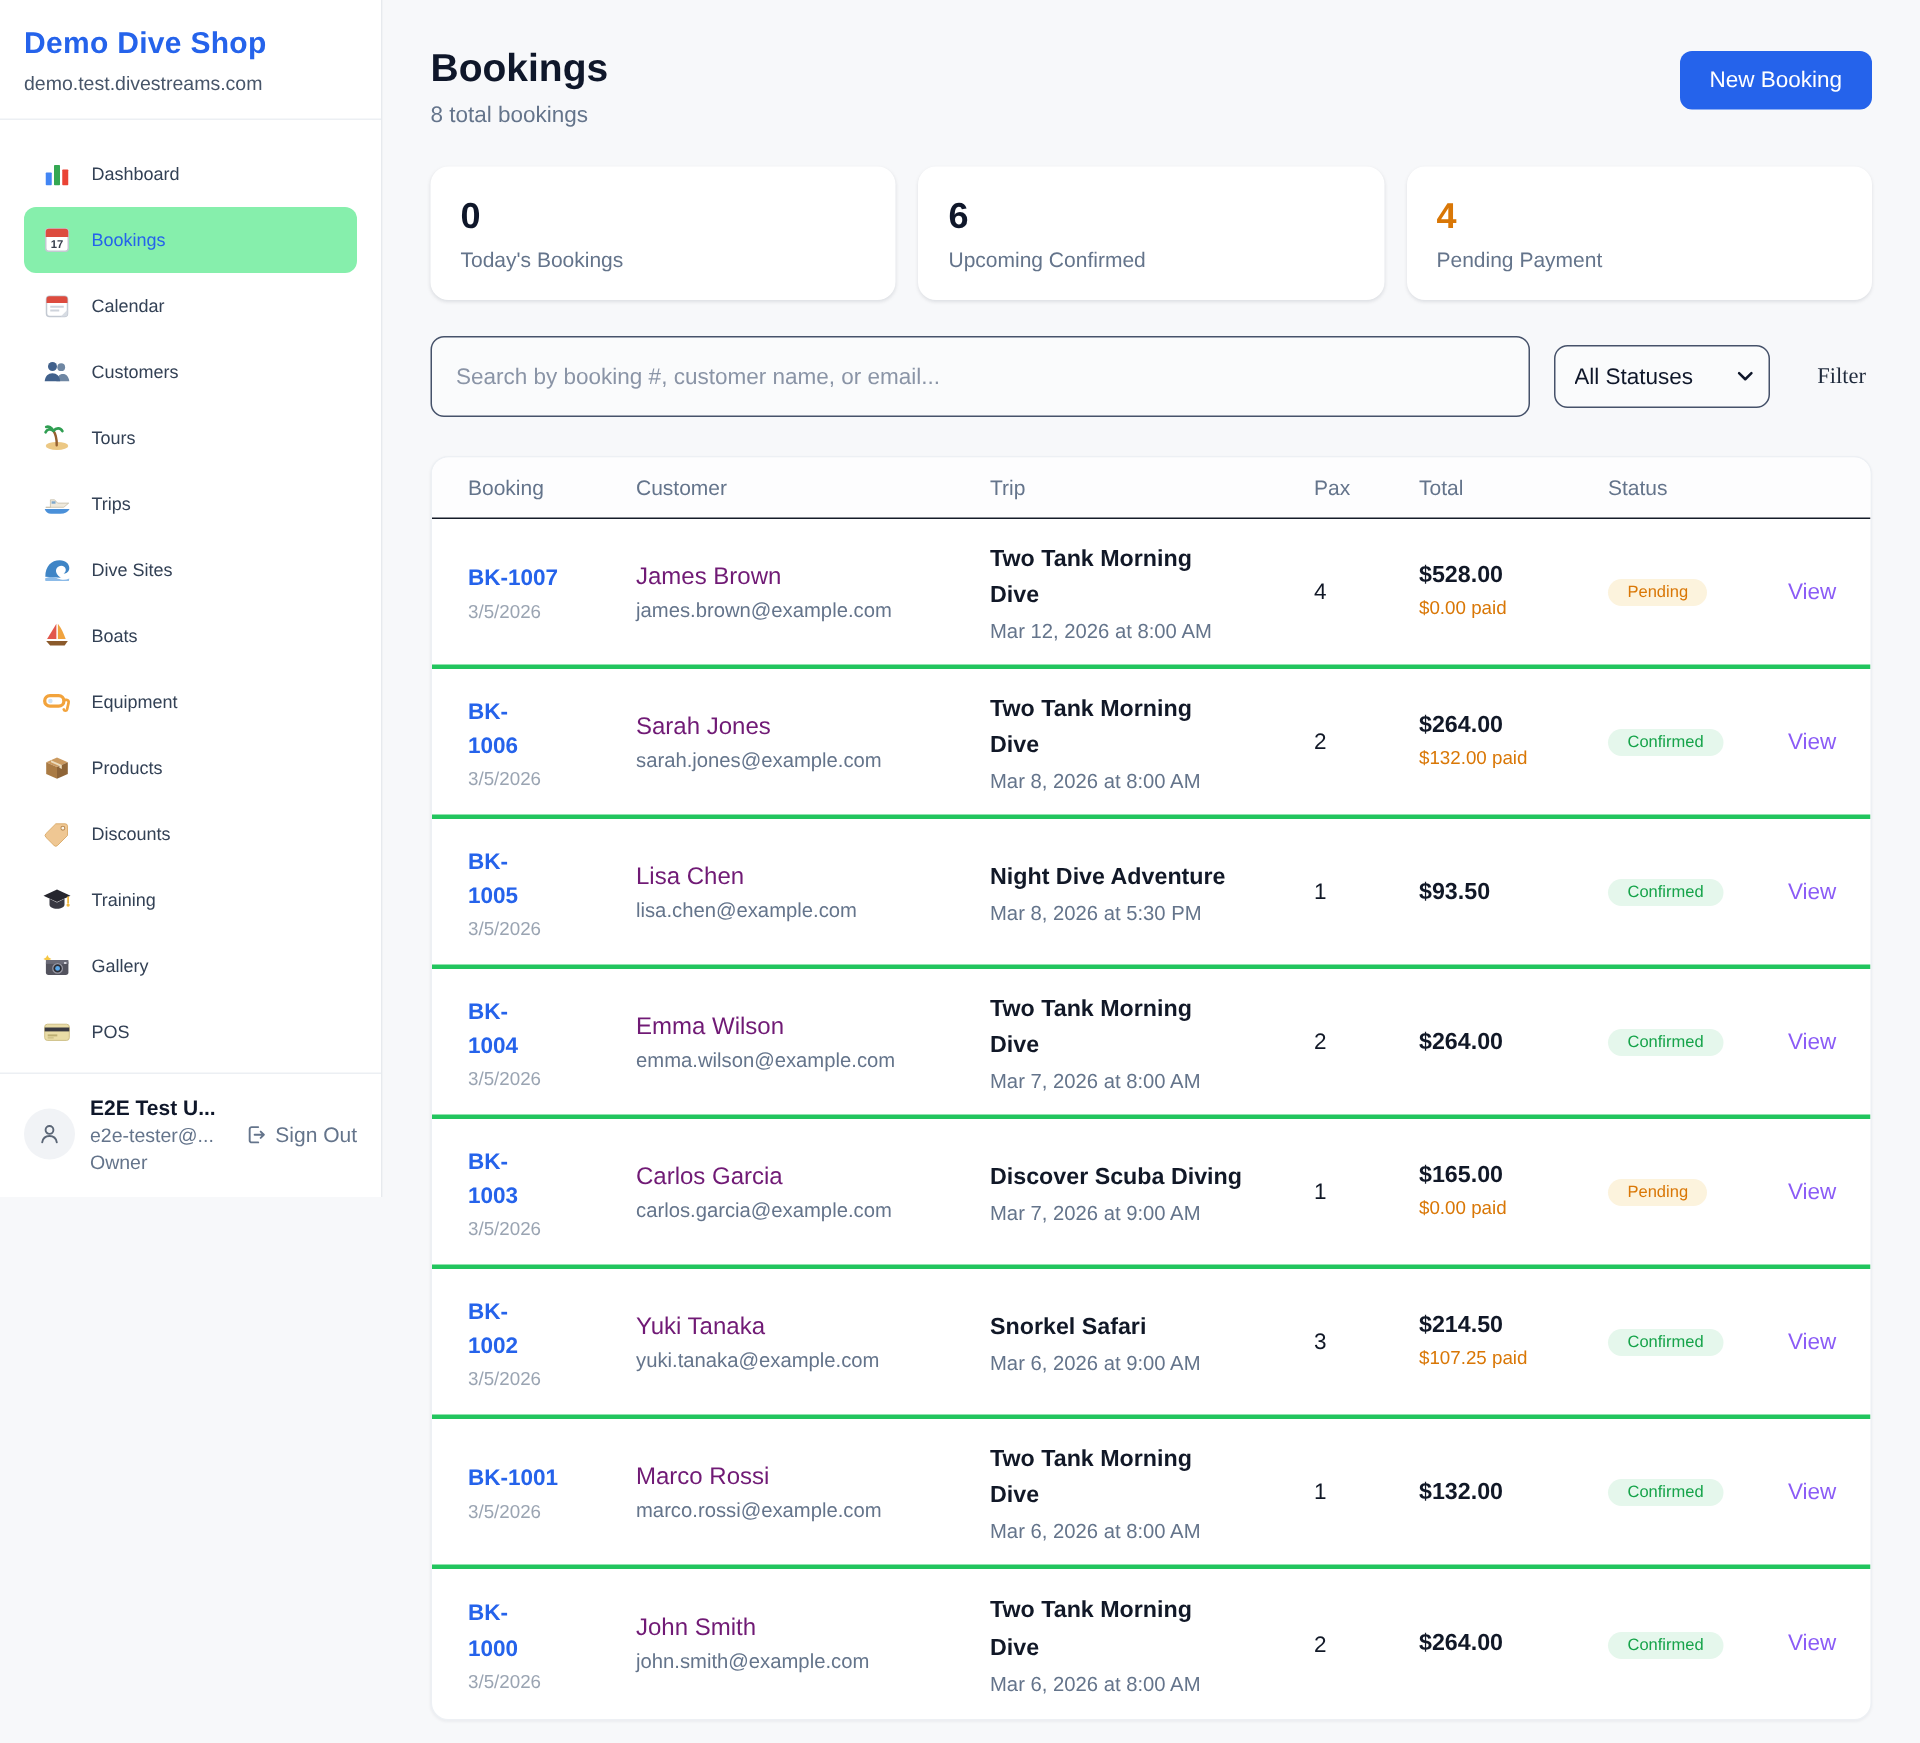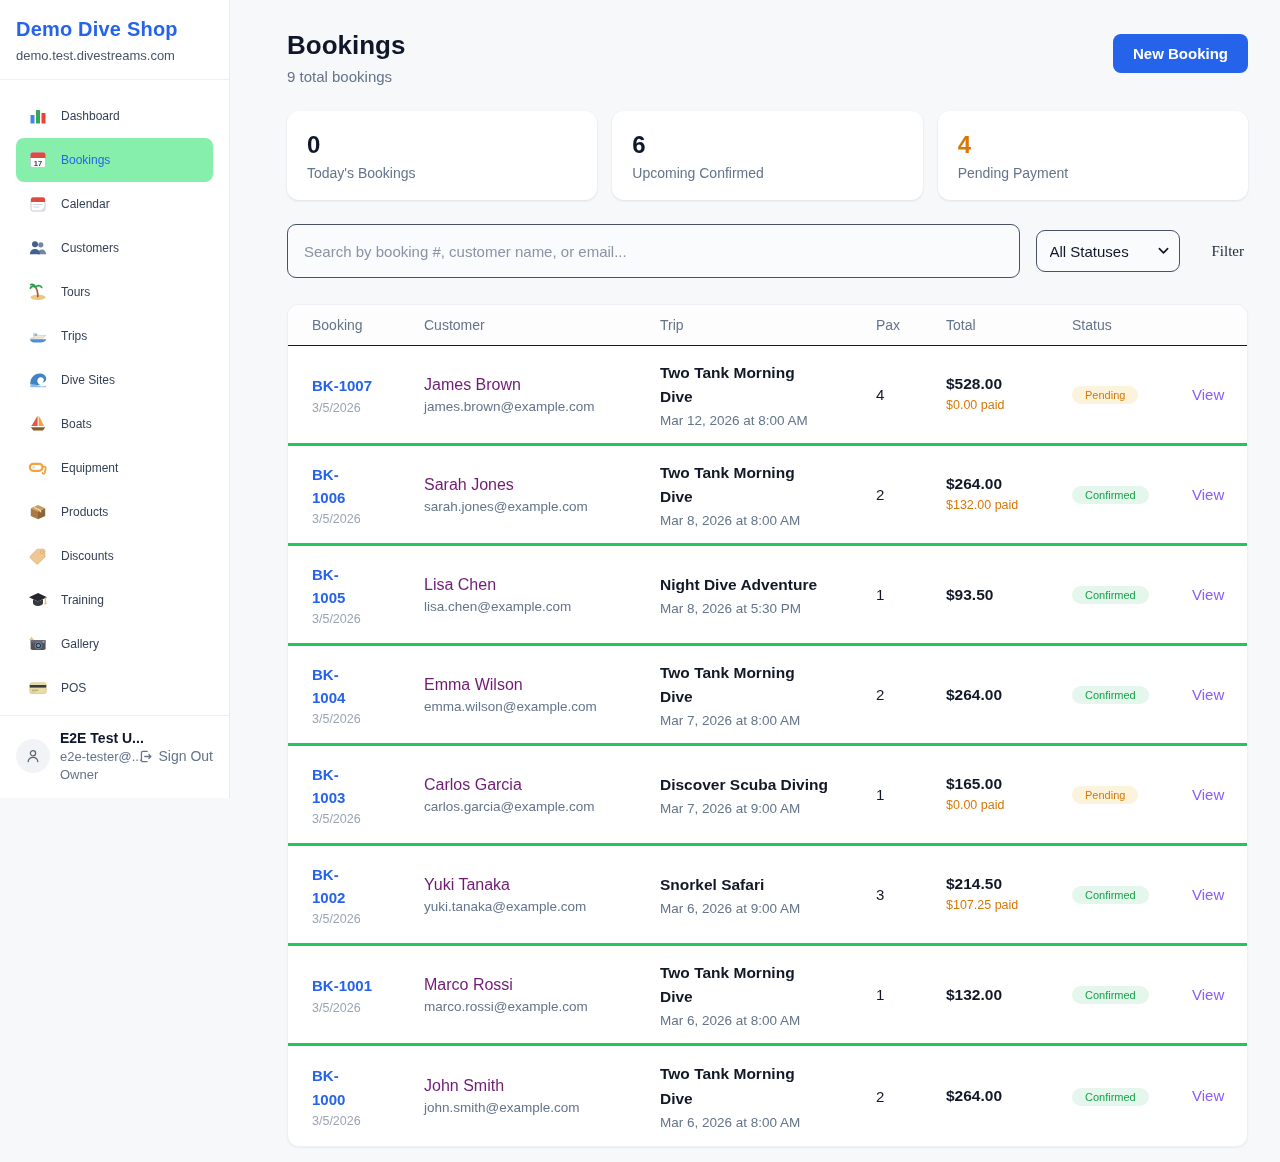--- a/index.html
+++ b/index.html
@@ -6,21 +6,21 @@
   html,body { width:1280px; height:1162px; }
   body {
     font-family:"Liberation Sans", sans-serif;
     background:#f7f8fa;
     color:#0f172a;
     position:relative;
     overflow:hidden;
   }
   
   .sidebar {
-    position:absolute; left:0; top:0; width:230px; height:798px;
+    position:absolute; left:0; top:0; width:255px; height:798px;
     background:#ffffff; border-right:1px solid #e7eaee;
     display:flex; flex-direction:column;
   }
   .brand-block { padding:18px 16px 16px; border-bottom:1px solid #eceff3; }
   .brand { font-size:20px; font-weight:700; color:#2563eb; letter-spacing:.2px; }
   .brand-domain { font-size:13px; color:#475569; margin-top:7px; }
   .nav { padding:14px 16px 0; flex:1; }
   .nav-item {
     display:flex; align-items:center; height:44px; padding:0 12px;
     border-radius:8px; cursor:pointer; text-decoration:none;
@@ -48,21 +48,21 @@
     color:#64748b; font-size:14px; font-family:inherit; cursor:pointer; flex:0 0 auto;
   }
   .signout-btn svg { width:15px; height:15px; }
   
   .main { position:absolute; left:255px; top:0; right:0; padding:30px 32px 0; }
   .page-header { display:flex; justify-content:space-between; align-items:flex-start; }
   .page-title { font-size:26px; font-weight:700; color:#0f172a; }
   .page-subtitle { font-size:15px; color:#64748b; margin-top:7px; }
   .primary-btn {
     background:#2563eb; color:#fff; border:none; border-radius:8px;
-    font-size:15px; font-weight:700; font-family:inherit;
+    font-size:15px; font-weight:400; font-family:inherit;
     padding:11px 20px; cursor:pointer; margin-top:4px;
   }
   .stats-row { display:flex; gap:15px; margin-top:26px; }
   .stat-card {
     flex:1; background:#fff; border-radius:12px; padding:19px 20px;
     box-shadow:0 1px 3px rgba(16,24,40,.07), 0 1px 2px rgba(16,24,40,.04);
   }
   .stat-value { font-size:24px; font-weight:700; color:#0f172a; line-height:30px; }
   .stat-value.orange { color:#d97706; }
   .stat-label { font-size:14px; color:#64748b; margin-top:5px; }
@@ -291,21 +291,21 @@
         </span>
       <span>Sign Out</span>
     </button>
   </div>
 </div>
 
 <div class="main">
   <div class="page-header">
     <div>
       <div class="page-title">Bookings</div>
-      <div class="page-subtitle">9 total bookings</div>
+      <div class="page-subtitle">8 total bookings</div>
     </div>
     <button class="primary-btn">New Booking</button>
   </div>
 
   <div class="stats-row">
     <div class="stat-card">
       <div class="stat-value">0</div>
       <div class="stat-label">Today's Bookings</div>
     </div>
     <div class="stat-card">

